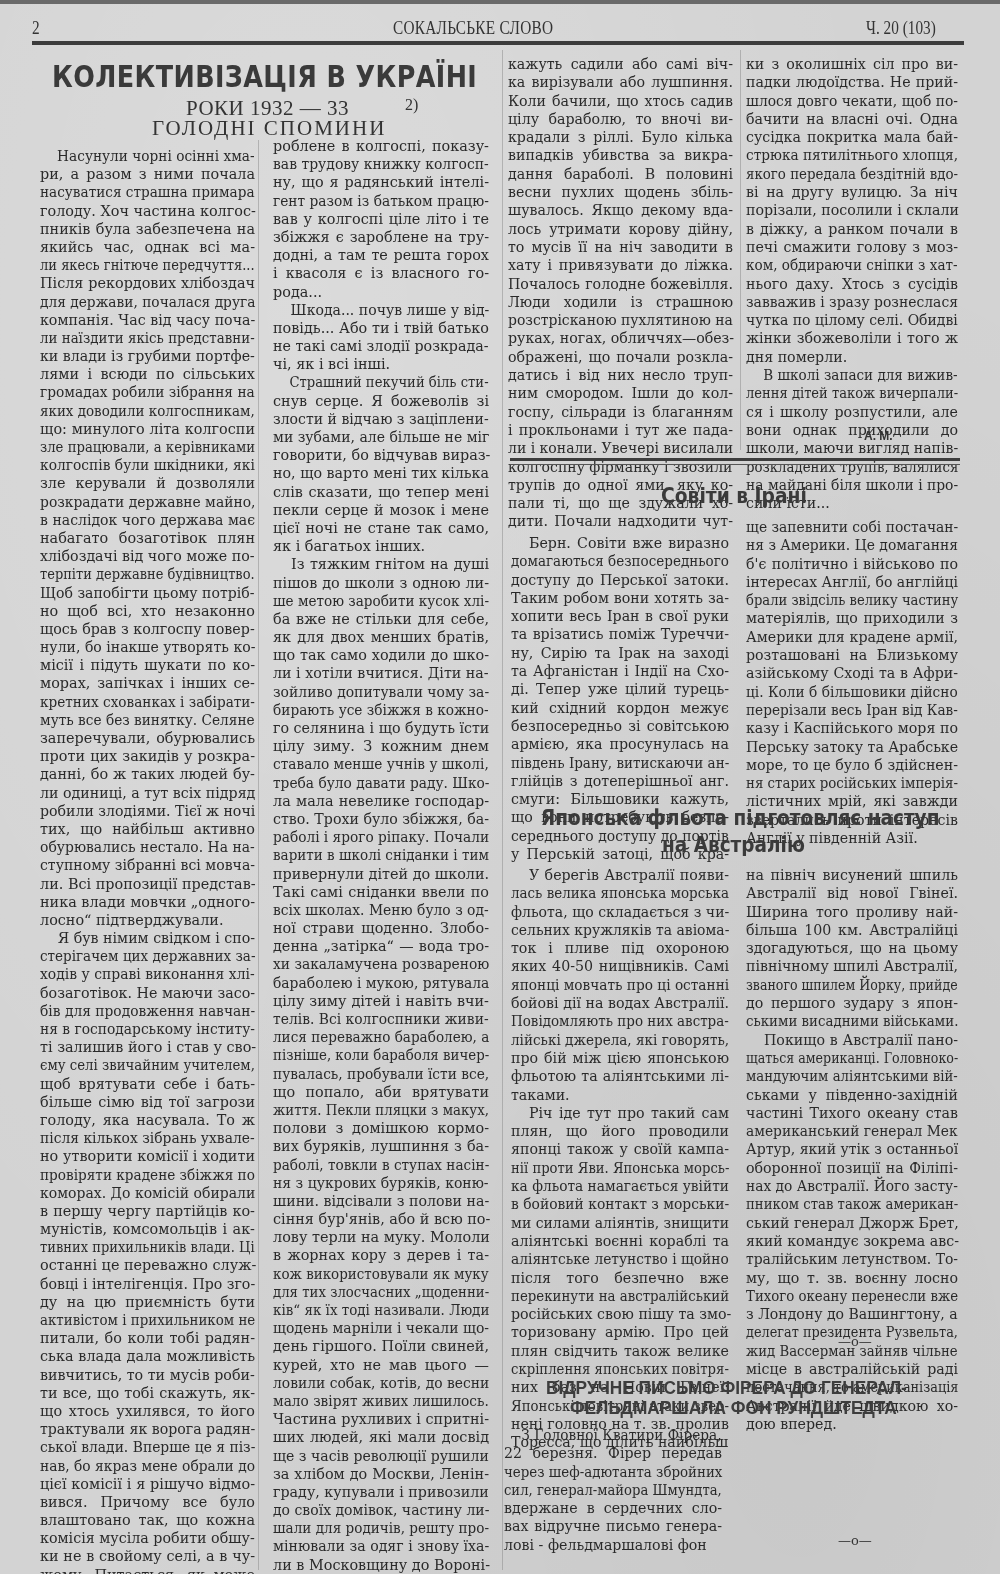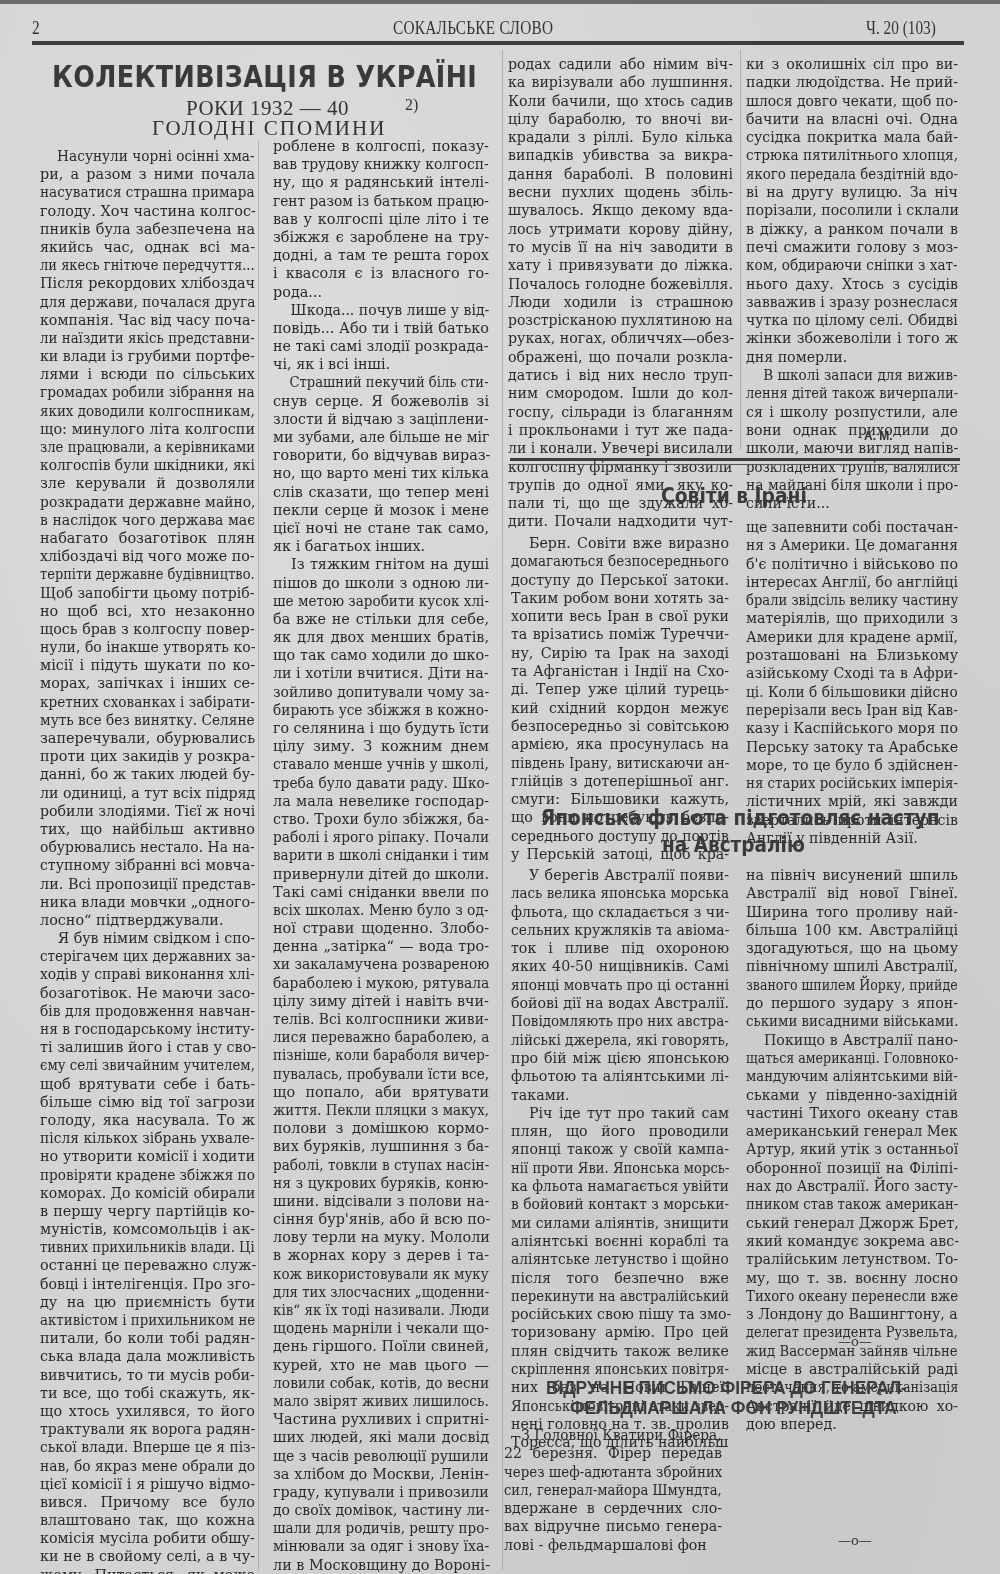--- a/index.html
+++ b/index.html
@@ -65,21 +65,21 @@
 
 <div class="page">
   <div class="topstrip"></div>
 
   <div class="hdr hdr-num">2</div>
   <div class="hdr hdr-title">СОКАЛЬСЬКЕ СЛОВО</div>
   <div class="hdr hdr-issue">Ч. 20 (103)</div>
   <div class="hdr-rule"></div>
 
   <div class="kolektyv">КОЛЕКТИВІЗАЦІЯ В УКРАЇНІ</div>
-  <div class="roky">РОКИ 1932 — 40</div>
+  <div class="roky">РОКИ 1932 — 33</div>
   <div class="note">2)</div>
   <div class="holodni">ГОЛОДНІ СПОМИНИ</div>
 
   <div class="vrule" style="left:258px; top:140px; height:1430px;"></div>
   <div class="vrule" style="left:502px; top:50px; height:1520px;"></div>
   <div class="vrule" style="left:740px; top:50px; height:400px;"></div>
 
   <div class="col col1" style="left:40px; top:147px; width:215px;">
       <div class="line indent justify" style="transform: scaleX(0.951);">Насунули чорні осінні хма-</div>
       <div class="line justify">ри, а разом з ними почала</div>
@@ -237,21 +237,21 @@
       <div class="line justify" style="transform: scaleX(0.977);">ще з часів революції рушили</div>
       <div class="line justify">за хлібом до Москви, Ленін-</div>
       <div class="line justify" style="transform: scaleX(0.991);">граду, купували і привозили</div>
       <div class="line justify" style="transform: scaleX(0.973);">до своїх домівок, частину ли-</div>
       <div class="line justify" style="transform: scaleX(0.943);">шали для родичів, решту про-</div>
       <div class="line justify" style="transform: scaleX(0.982);">мінювали за одяг і знову їха-</div>
       <div class="line justify">ли в Московщину до Вороні-</div>
       <div class="line justify">жа і Тамбова і так рятува-</div>
     </div>
   <div class="col col3" style="left:508px; top:55px; width:225px;">
-      <div class="line justify">родах садили або німим віч-</div>
+      <div class="line justify">кажуть садили або самі віч-</div>
       <div class="line justify">ка вирізували або лушпиння.</div>
       <div class="line justify">Коли бачили, що хтось садив</div>
       <div class="line justify">цілу бараболю, то вночі ви-</div>
       <div class="line justify">крадали з ріллі. Було кілька</div>
       <div class="line justify">випадків убивства за викра-</div>
       <div class="line justify">дання бараболі. В половині</div>
       <div class="line justify">весни пухлих щодень збіль-</div>
       <div class="line justify">шувалось. Якщо декому вда-</div>
       <div class="line justify">лось утримати корову дійну,</div>
       <div class="line justify">то мусів її на ніч заводити в</div>

